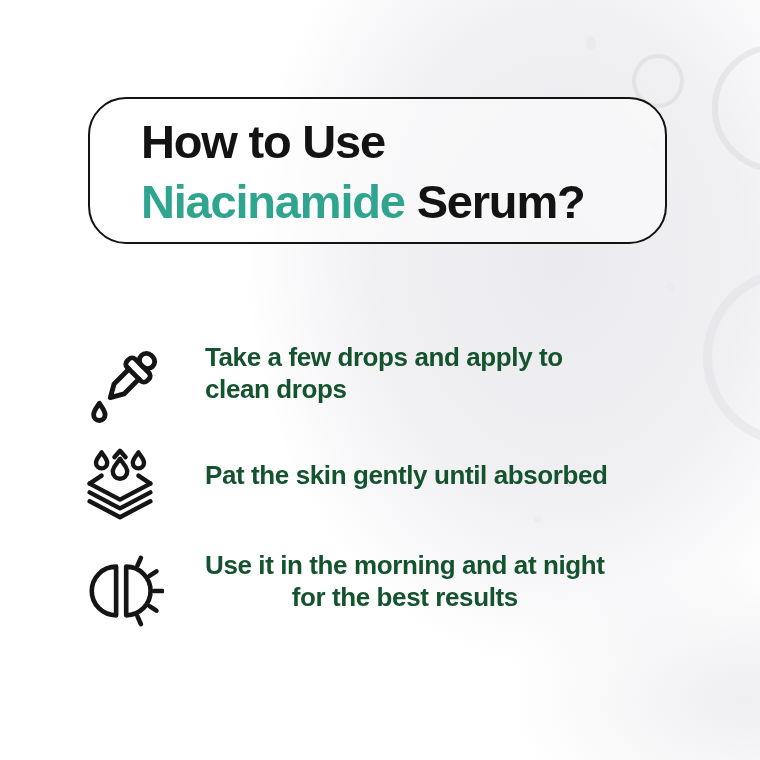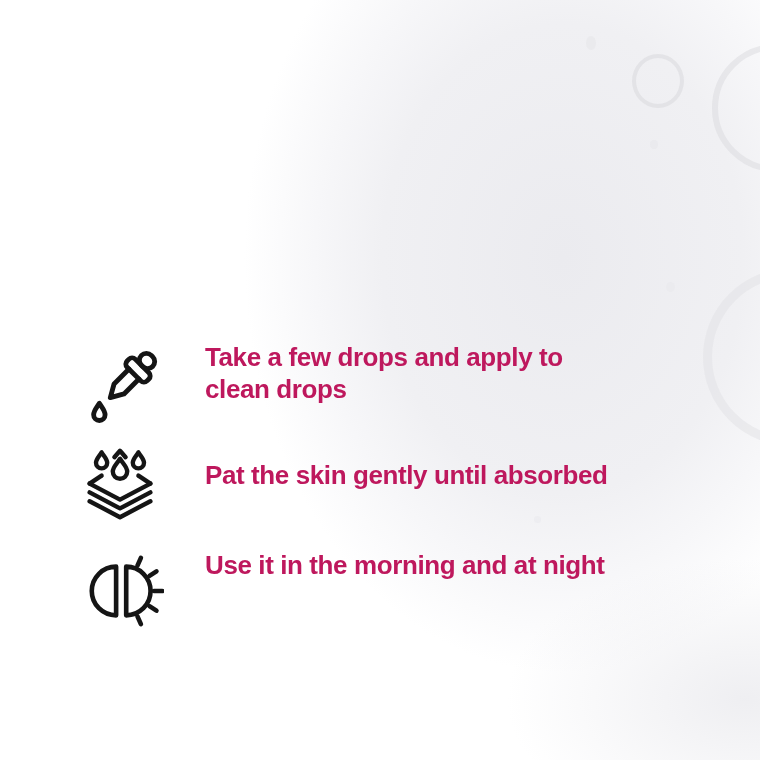--- a/index.html
+++ b/index.html
@@ -55,21 +55,21 @@
   
   .step-row { position: absolute; left: 80px; display: flex; align-items: center; }
   .step-icon { flex: 0 0 auto; display: block; }
   .step-icon svg { display: block; }
   .step-text { position: absolute; left: 125px; }
   .step-line {
     font-size: 26px;
     line-height: 32px;
     font-weight: 600;
     letter-spacing: -0.4px;
-    color: #be185d;
+    color: #14532d;
     white-space: nowrap;
   }
   .row-1 { top: 340px; }
   .row-1 .step-text { top: 1px; }
   .row-2 { top: 446px; }
   .row-2 .step-text { top: 13px; }
   .row-3 { top: 549px; text-align: center; }
   .row-3 .step-text { top: 0px; }
 
   .icon-stroke { fill: none; stroke: #151515; stroke-width: 5.5; stroke-linecap: round; stroke-linejoin: round; }
@@ -81,20 +81,26 @@
 
   <div class="bg-blob"></div>
   <div class="ring ring-1"></div>
   <div class="ring ring-2"></div>
   <div class="ring ring-3"></div>
   <div class="droplet droplet-1"></div>
   <div class="droplet droplet-2"></div>
   <div class="droplet droplet-3"></div>
   <div class="droplet droplet-4"></div>
 
+  <div class="title-card">
+    <div class="title-line">How to Use</div>
+    <div class="title-line">
+      <span class="title-highlight">Niacinamide</span><span class="title-suffix">Serum?</span>
+    </div>
+  </div>
 
   <div class="step-row row-1">
     <span class="step-icon">
       <svg width="88" height="88" viewBox="0 0 100 100">
         <g class="icon-stroke" transform="rotate(45 50 50)">
           <rect x="41" y="5" width="18" height="16" rx="8"></rect>
           <rect x="34" y="21" width="32" height="13" rx="5"></rect>
           <path d="M42 34 V58 L50 72 L58 58 V34"></path>
         </g>
         <path class="icon-stroke" d="M22 72 C18.5 77.5 15.5 80.5 15.5 85 a6.5 6.5 0 0 0 13 0 C28.5 80.5 25.5 77.5 22 72 Z"></path>
@@ -136,16 +142,17 @@
           <line x1="88" y1="50" x2="98" y2="50"></line>
           <line x1="82.7" y1="32" x2="91" y2="26.6"></line>
           <line x1="82.7" y1="68" x2="91" y2="73.4"></line>
           <line x1="68.4" y1="19.8" x2="72.5" y2="10.5"></line>
           <line x1="68.4" y1="80.2" x2="72.5" y2="89.5"></line>
         </g>
       </svg>
     </span>
     <div class="step-text">
       <div class="step-line">Use it in the morning and at night</div>
+      <div class="step-line">for the best results</div>
     </div>
   </div>
 
 </div>
 
 </body></html>

